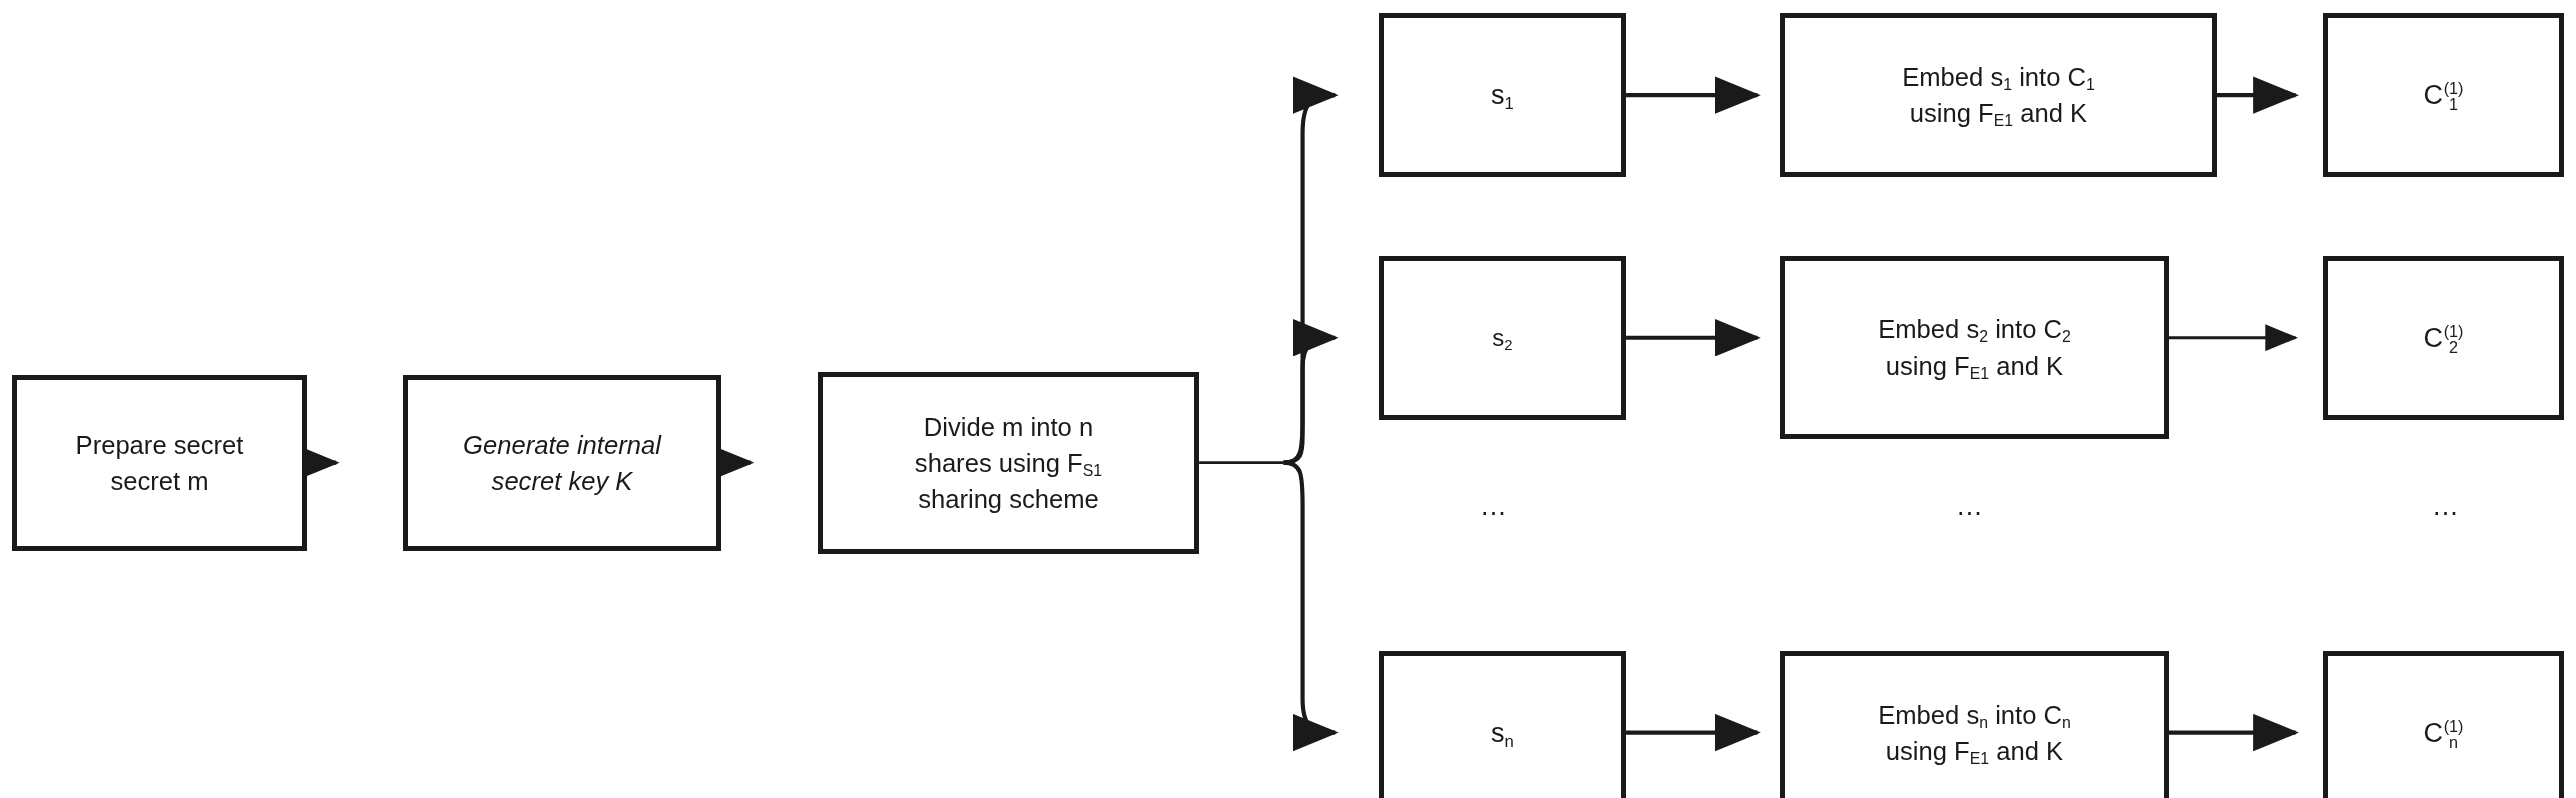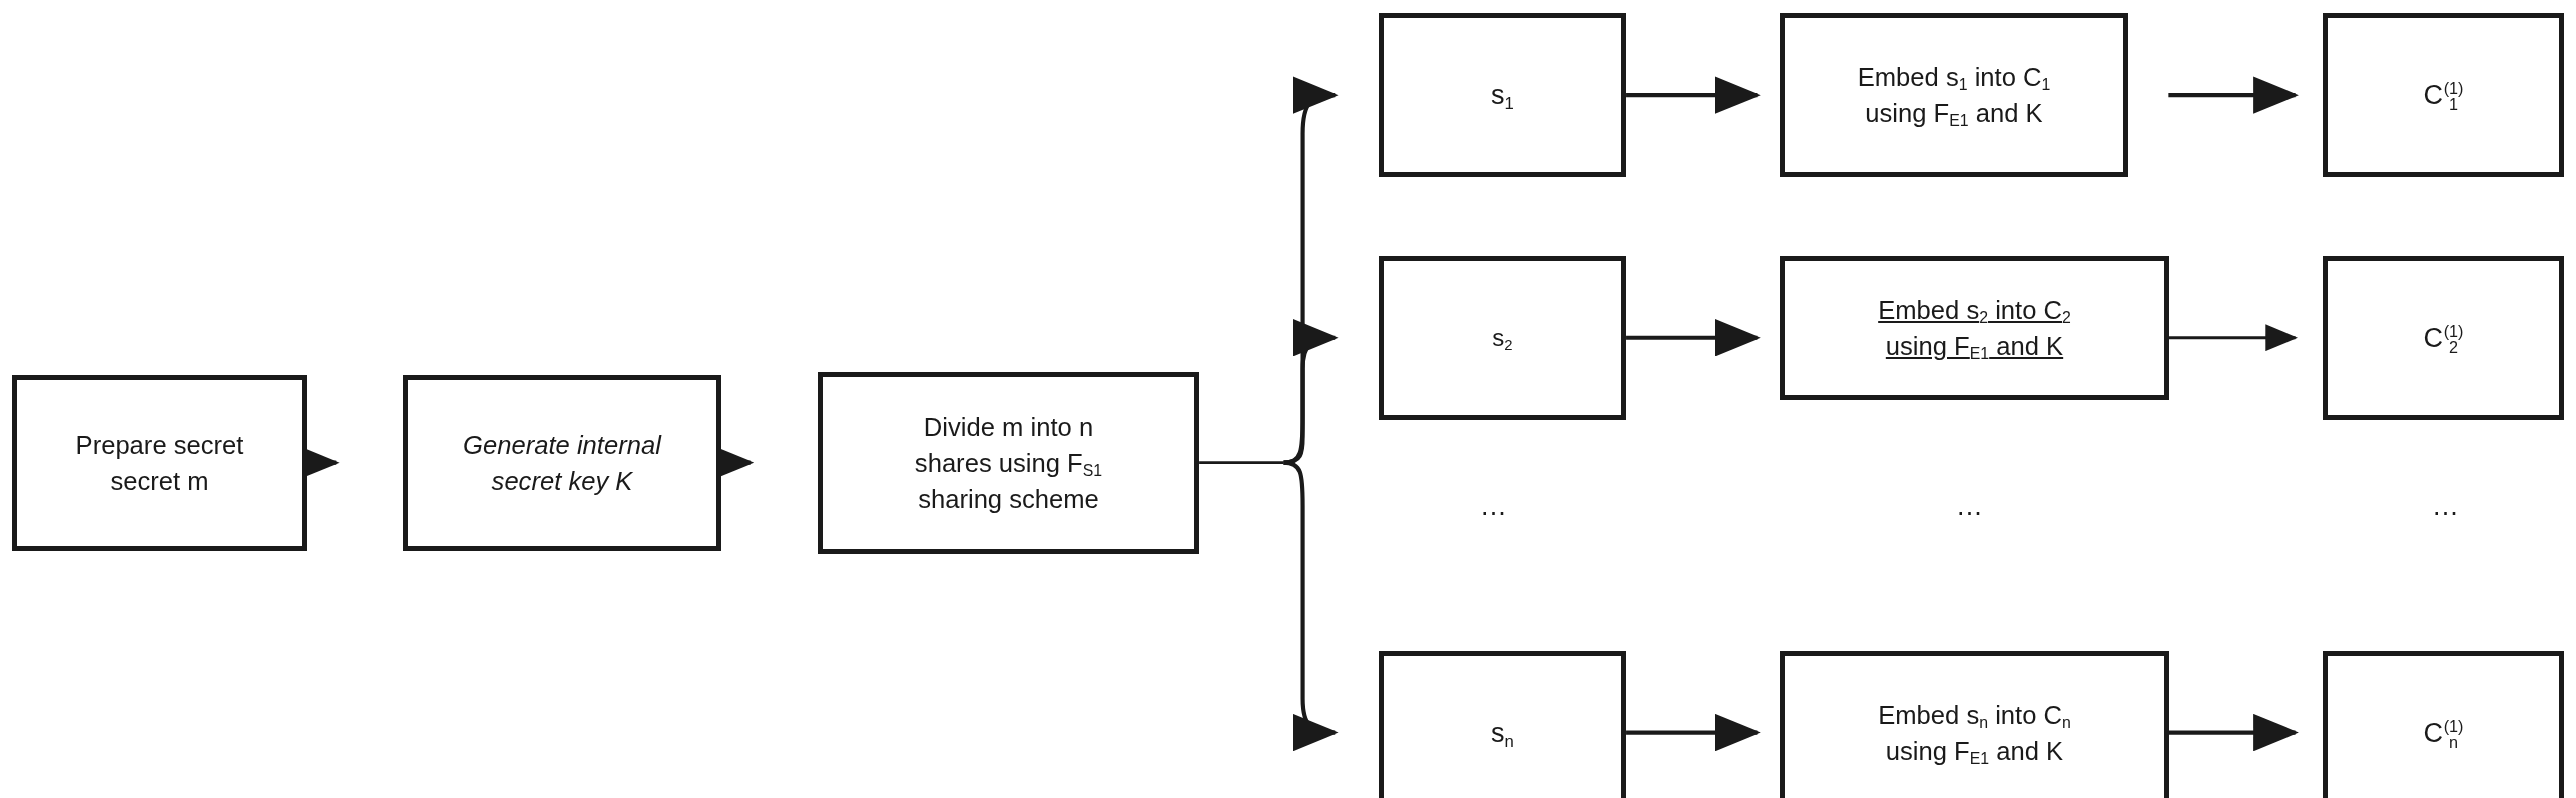--- a/index.html
+++ b/index.html
@@ -128,21 +128,21 @@
       <span class="line">sharing scheme</span>
     </span>
   </div>
 
   <div class="node" style="left:1379px; top:13px; width:247px; height:164px; font-size:27px;">
     <span class="txt">
         <span class="line"><span>s</span><sub>1</sub></span>
       </span>
   </div>
 
-  <div class="node" style="left:1780px; top:13px; width:348px; height:164px;">
+  <div class="node" style="left:1780px; top:13px; width:437px; height:164px;">
     <span class="txt">
       <span class="line"><span>Embed s</span><sub>1</sub><span> into C</span><sub>1</sub></span>
       <span class="line"><span>using F</span><sub>E1</sub><span> and K</span></span>
     </span>
   </div>
 
   <div class="node" style="left:2323px; top:13px; width:241px; height:164px; font-size:27px;">
     <span class="txt">
         <span class="line csym"><span class="base">C</span><span class="scripts">
             <span class="sup-part">(1)</span>
@@ -150,21 +150,21 @@
           </span></span>
       </span>
   </div>
 
   <div class="node" style="left:1379px; top:256px; width:247px; height:164px; font-size:24px;">
     <span class="txt">
         <span class="line"><span>s</span><sub>2</sub></span>
       </span>
   </div>
 
-  <div class="node" style="left:1780px; top:256px; width:389px; height:144px;text-decoration:underline;">
+  <div class="node" style="left:1780px; top:256px; width:389px; height:183px;">
     <span class="txt">
       <span class="line"><span>Embed s</span><sub>2</sub><span> into C</span><sub>2</sub></span>
       <span class="line"><span>using F</span><sub>E1</sub><span> and K</span></span>
     </span>
   </div>
 
   <div class="node" style="left:2323px; top:256px; width:241px; height:164px; font-size:27px;">
     <span class="txt">
         <span class="line csym"><span class="base">C</span><span class="scripts">
             <span class="sup-part">(1)</span>

